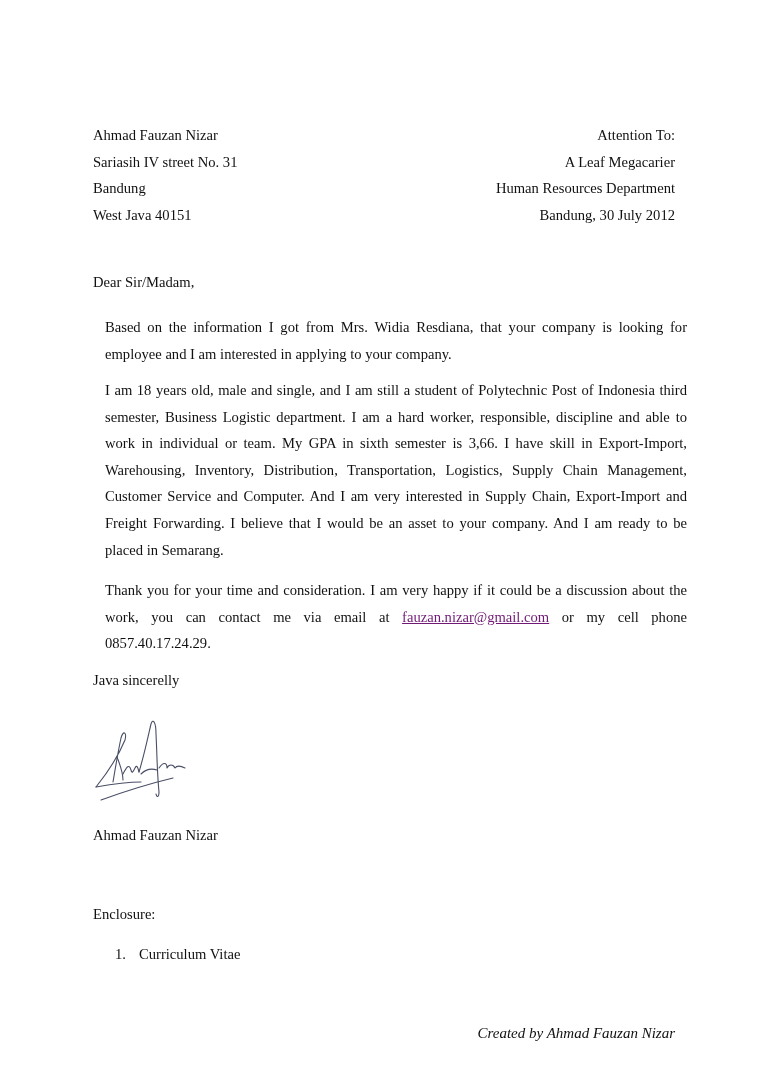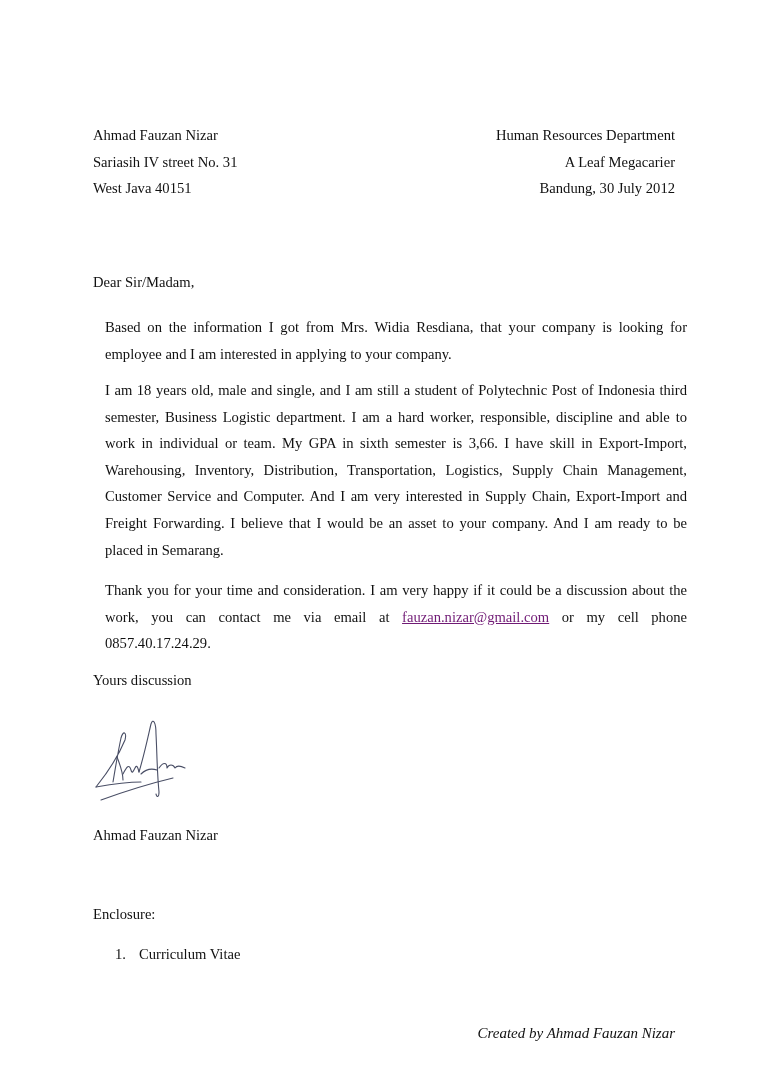--- a/index.html
+++ b/index.html
@@ -118,38 +118,40 @@
   </style>
 </head>
 <body>
 
 <div class="page">
 
   <div class="header">
     <div class="col left">
       <div>Ahmad Fauzan Nizar</div>
       <div>Sariasih IV street No. 31</div>
+      <div>Bandung</div>
       <div>West Java 40151</div>
     </div>
     <div class="col right">
+      <div>Attention To:</div>
+      <div>A Leaf Megacarier</div>
       <div>Human Resources Department</div>
-      <div>A Leaf Megacarier</div>
       <div>Bandung, 30 July 2012</div>
     </div>
   </div>
 
   <div class="salutation">Dear Sir/Madam,</div>
 
   <p class="para p1">Based on the information I got from Mrs. Widia Resdiana, that your company is looking for employee and I am interested in applying to your company.</p>
 
   <p class="para p2">I am 18 years old, male and single, and I am still  a student of Polytechnic Post of Indonesia third semester, Business Logistic department. I am a hard worker, responsible, discipline and able to work in individual or team. My GPA in sixth semester is 3,66. I have skill in Export-Import, Warehousing, Inventory, Distribution, Transportation, Logistics, Supply Chain Management, Customer Service and Computer. And I am very interested in Supply Chain, Export-Import and Freight Forwarding. I believe that I would be an asset to your company. And I am ready to be placed in Semarang.</p>
 
   <p class="para p3"><span>Thank you for your time and consideration. I am very happy if it could be a discussion about the work, you can contact me via email at </span><a class="email-link" href="mailto:fauzan.nizar@gmail.com">fauzan.nizar@gmail.com</a><span> or my cell phone 0857.40.17.24.29.</span></p>
 
-  <div class="closing">Yours discussion</div>
+  <div class="closing">Java sincerelly</div>
 
   <div class="signature">
     <svg width="100" height="100" viewBox="0 0 100 100" xmlns="http://www.w3.org/2000/svg">
       <g fill="none" stroke="#4a4f66" stroke-width="1.1" stroke-linecap="round" stroke-linejoin="round">
         <path d="M3 75 C 15 60, 25 45, 32 28 C 34 20, 30 18, 28 26 C 25 40, 22 58, 20 70"></path>
         <path d="M3 75 C 20 72, 35 70, 48 70"></path>
         <path d="M24 45 C 28 55, 30 62, 30 68"></path>
         <path d="M30 62 C 34 54, 36 52, 38 58 C 39 62, 40 60, 42 56 C 44 52, 45 56, 46 60"></path>
         <path d="M46 60 C 52 40, 56 20, 58 12 C 60 6, 63 10, 63 22 C 64 40, 64 60, 66 80 C 66 85, 64 86, 63 82"></path>
         <path d="M48 62 C 52 58, 58 56, 64 58"></path>

